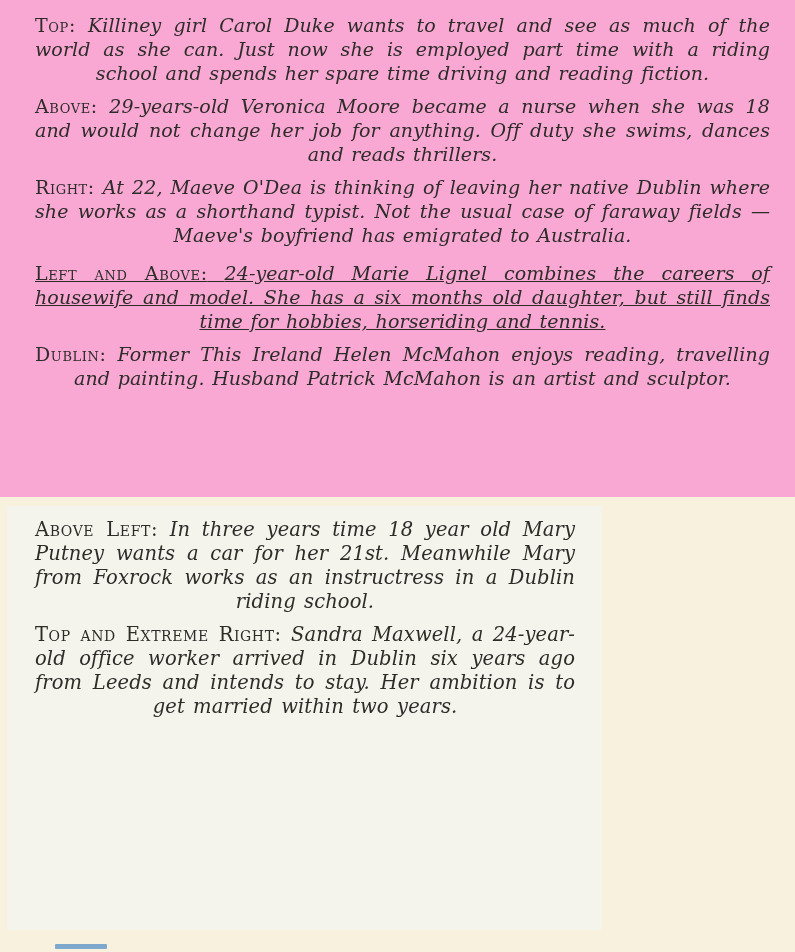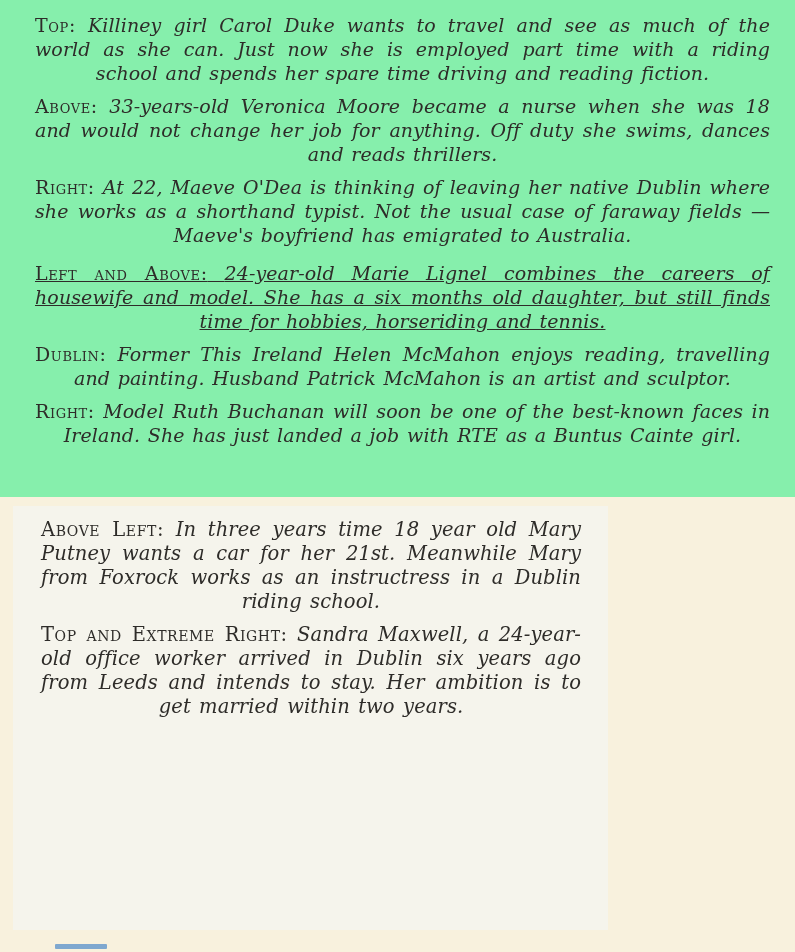--- a/index.html
+++ b/index.html
@@ -11,35 +11,35 @@
     background: #ffffff;
     font-family: "DejaVu Serif", serif;
     color: #2e2c29;
   }
 
   
   .top-section {
     box-sizing: border-box;
     width: 795px;
     height: 497px;
-    background: #86efac;
+    background: #f9a8d4;
     padding: 13px 25px 0 35px;
   }
 
   
   .bottom-section {
     box-sizing: border-box;
     width: 795px;
     height: 455px;
     background: #f8f1dd;
     padding-top: 9px;
   }
   .caption-panel {
     box-sizing: border-box;
-    margin-left: 13px;
+    margin-left: 7px;
     width: 595px;
     height: 424px;
     background: #f5f4ec;
     padding: 12px 27px 0 28px;
   }
 
   .cap {
     margin: 0 0 9px 0;
     font-style: italic;
     font-size: 19px;
@@ -74,25 +74,24 @@
     border-radius: 1px;
   }
 </style>
 </head>
 <body>
 
 <div class="page">
 
   <section class="top-section">
     <p class="cap"><span class="cap-label">Top:</span> <span class="cap-text">Killiney girl Carol Duke wants to travel and see as much of the world as she can. Just now she is employed part time with a riding school and spends her spare time driving and reading fiction.</span></p>
-    <p class="cap"><span class="cap-label">Above:</span> <span class="cap-text">33-years-old Veronica Moore became a nurse when she was 18 and would not change her job for anything. Off duty she swims, dances and reads thrillers.</span></p>
+    <p class="cap"><span class="cap-label">Above:</span> <span class="cap-text">29-years-old Veronica Moore became a nurse when she was 18 and would not change her job for anything. Off duty she swims, dances and reads thrillers.</span></p>
     <p class="cap"><span class="cap-label">Right:</span> <span class="cap-text">At 22, Maeve O'Dea is thinking of leaving her native Dublin where she works as a shorthand typist. Not the usual case of faraway fields — Maeve's boyfriend has emigrated to Australia.</span></p>
     <p class="cap cap-gap"><span class="cap-label">Left and Above:</span> <span class="cap-text">24-year-old Marie Lignel combines the careers of housewife and model. She has a six months old daughter, but still finds time for hobbies, horseriding and tennis.</span></p>
     <p class="cap"><span class="cap-label">Dublin:</span> <span class="cap-text">Former This Ireland Helen McMahon enjoys reading, travelling and painting. Husband Patrick McMahon is an artist and sculptor.</span></p>
-    <p class="cap"><span class="cap-label">Right:</span> <span class="cap-text">Model Ruth Buchanan will soon be one of the best-known faces in Ireland. She has just landed a job with RTE as a Buntus Cainte girl.</span></p>
   </section>
 
   <section class="bottom-section">
     <div class="caption-panel">
       <p class="cap"><span class="cap-label">Above Left:</span> <span class="cap-text">In three years time 18 year old Mary Putney wants a car for her 21st. Meanwhile Mary from Foxrock works as an instructress in a Dublin riding school.</span></p>
       <p class="cap"><span class="cap-label">Top and Extreme Right:</span> <span class="cap-text">Sandra Maxwell, a 24-year-old office worker arrived in Dublin six years ago from Leeds and intends to stay. Her ambition is to get married within two years.</span></p>
     </div>
   </section>
 
   <div class="photo-edge-mark"></div>

